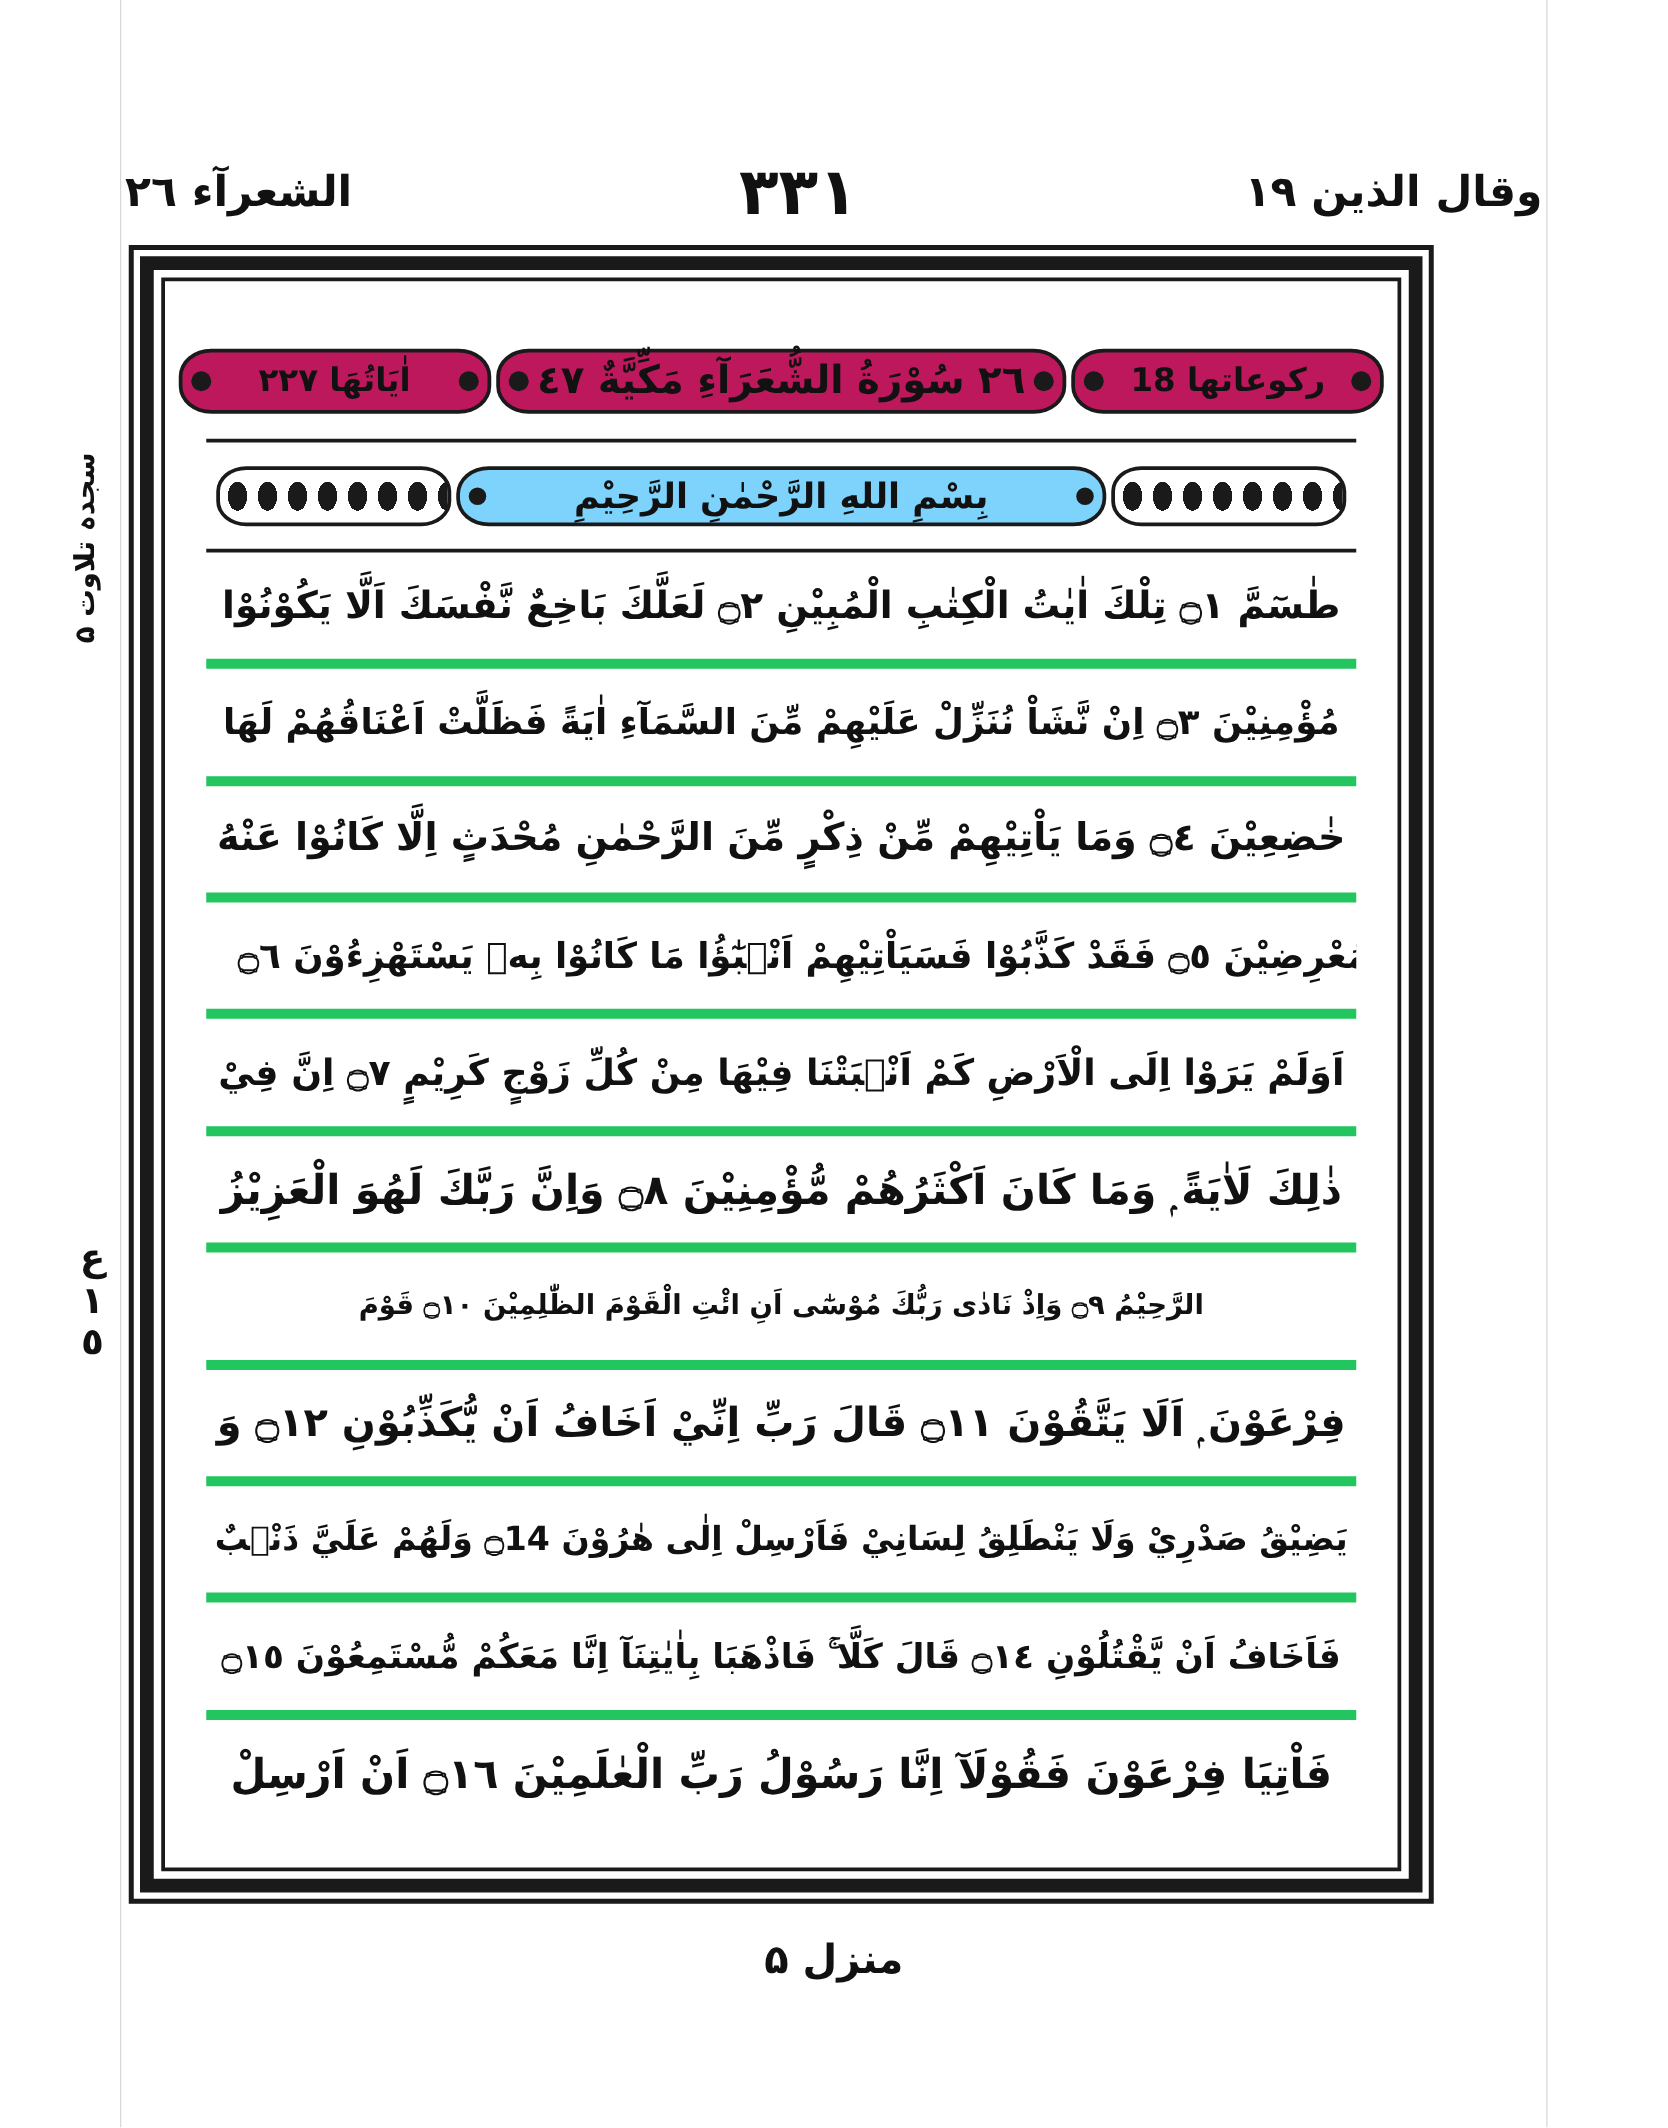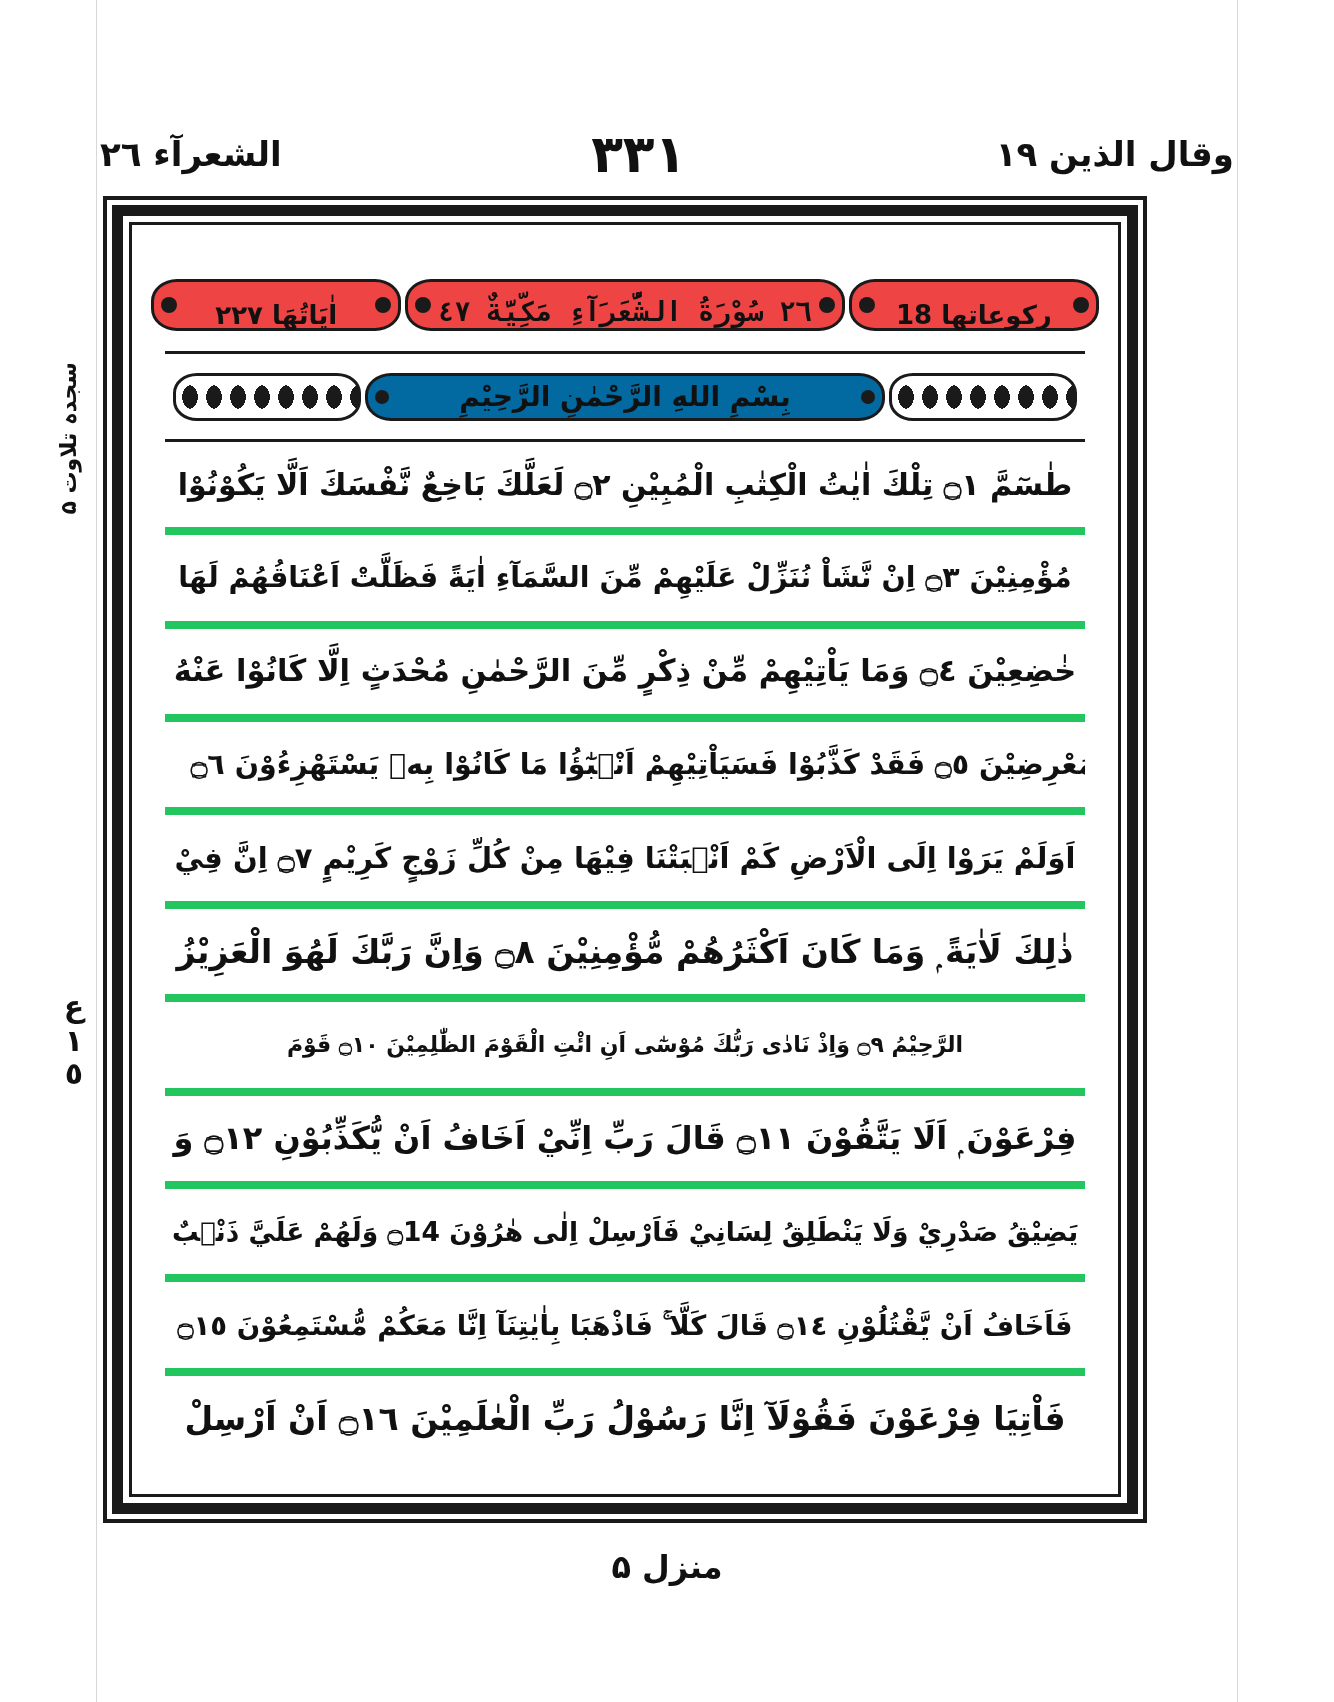--- a/index.html
+++ b/index.html
@@ -118,24 +118,24 @@
     display: flex;
     direction: rtl;
     align-items: stretch;
     justify-content: center;
     gap: 4px;
   }
   .cartouche {
     position: relative;
     border: 3px solid #1a1a1a;
     border-radius: 26px / 22px;
-    background: #ef4444;
+    background: #be185d;
     height: 52px;
     display: flex;
-    align-items: flex-end;
+    align-items: center;
     justify-content: center;
     padding: 0 30px;
     box-sizing: border-box;
   }
   .cartouche::before,
   .cartouche::after {
     content: "";
     position: absolute;
     top: 50%;
     transform: translateY(-50%);
@@ -150,21 +150,21 @@
   .cartouche-mid  { flex: 0 0 auto; min-width: 420px; }
 
   .cartouche-text {
     font-family: "DejaVu Sans", sans-serif;
     font-size: 26px;
     font-weight: 700;
     white-space: nowrap;
     line-height: 1;
     direction: rtl;
   }
-  .cartouche-mid .cartouche-text { font-size: 27px; letter-spacing: 1px; font-family: Liberation Mono, monospace; }
+  .cartouche-mid .cartouche-text { font-size: 31px; letter-spacing: 1px; }
 
   
   .bism-strip {
     position: absolute;
     left: 8px; right: 8px;
     top: 50%;
     transform: translateY(-50%);
     display: flex;
     direction: rtl;
     align-items: stretch;
@@ -193,21 +193,21 @@
     position: relative;
     border: 3px solid #1a1a1a;
     border-radius: 26px / 22px;
     height: 48px;
     min-width: 520px;
     box-sizing: border-box;
     display: flex;
     align-items: center;
     justify-content: center;
     padding: 0 26px;
-    background: #0369a1;
+    background: #7dd3fc;
   }
   .bism-box::before,
   .bism-box::after {
     content: "";
     position: absolute;
     top: 50%;
     transform: translateY(-50%);
     width: 14px; height: 14px;
     border-radius: 50%;
     background: #1a1a1a;

